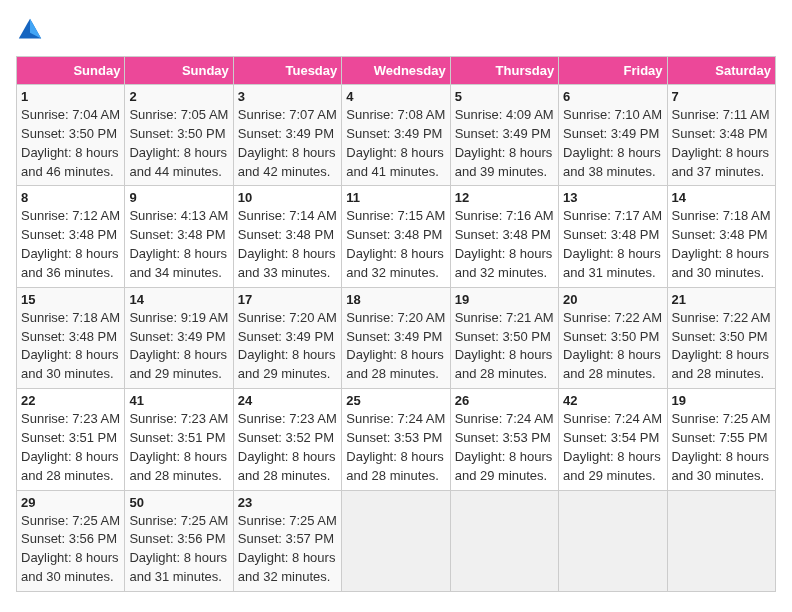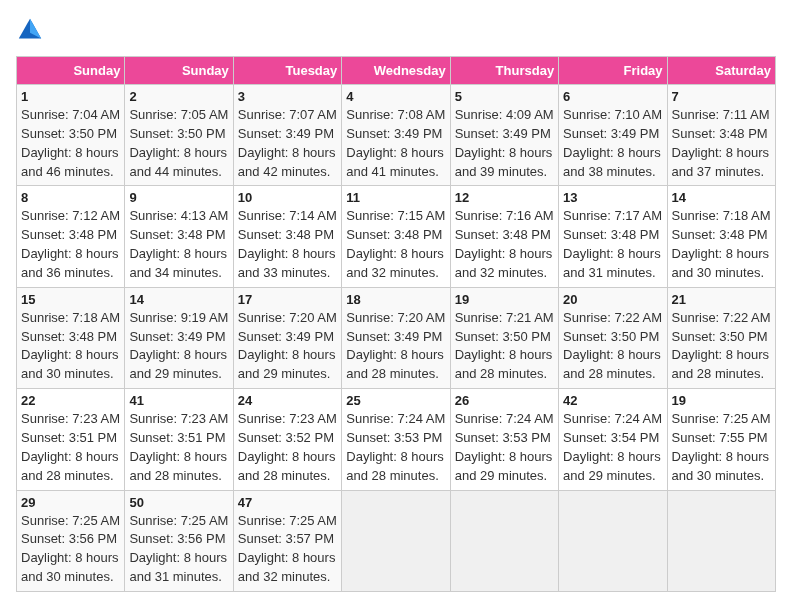--- a/index.html
+++ b/index.html
@@ -363,21 +363,21 @@
         </td>
         <td>
           <span class="day-num">50</span>
           <div class="day-detail">
             <span>Sunrise: </span><span>7:25 AM</span><br>
             <span>Sunset: </span><span>3:56 PM</span><br>
             <span>Daylight: </span><span>8 hours and 31 minutes.</span>
           </div>
         </td>
         <td>
-          <span class="day-num">47</span>
+          <span class="day-num">23</span>
           <div class="day-detail">
             <span>Sunrise: </span><span>7:25 AM</span><br>
             <span>Sunset: </span><span>3:57 PM</span><br>
             <span>Daylight: </span><span>8 hours and 32 minutes.</span>
           </div>
         </td>
         <td class="empty-cell"></td>
         <td class="empty-cell"></td>
         <td class="empty-cell"></td>
         <td class="empty-cell"></td>

